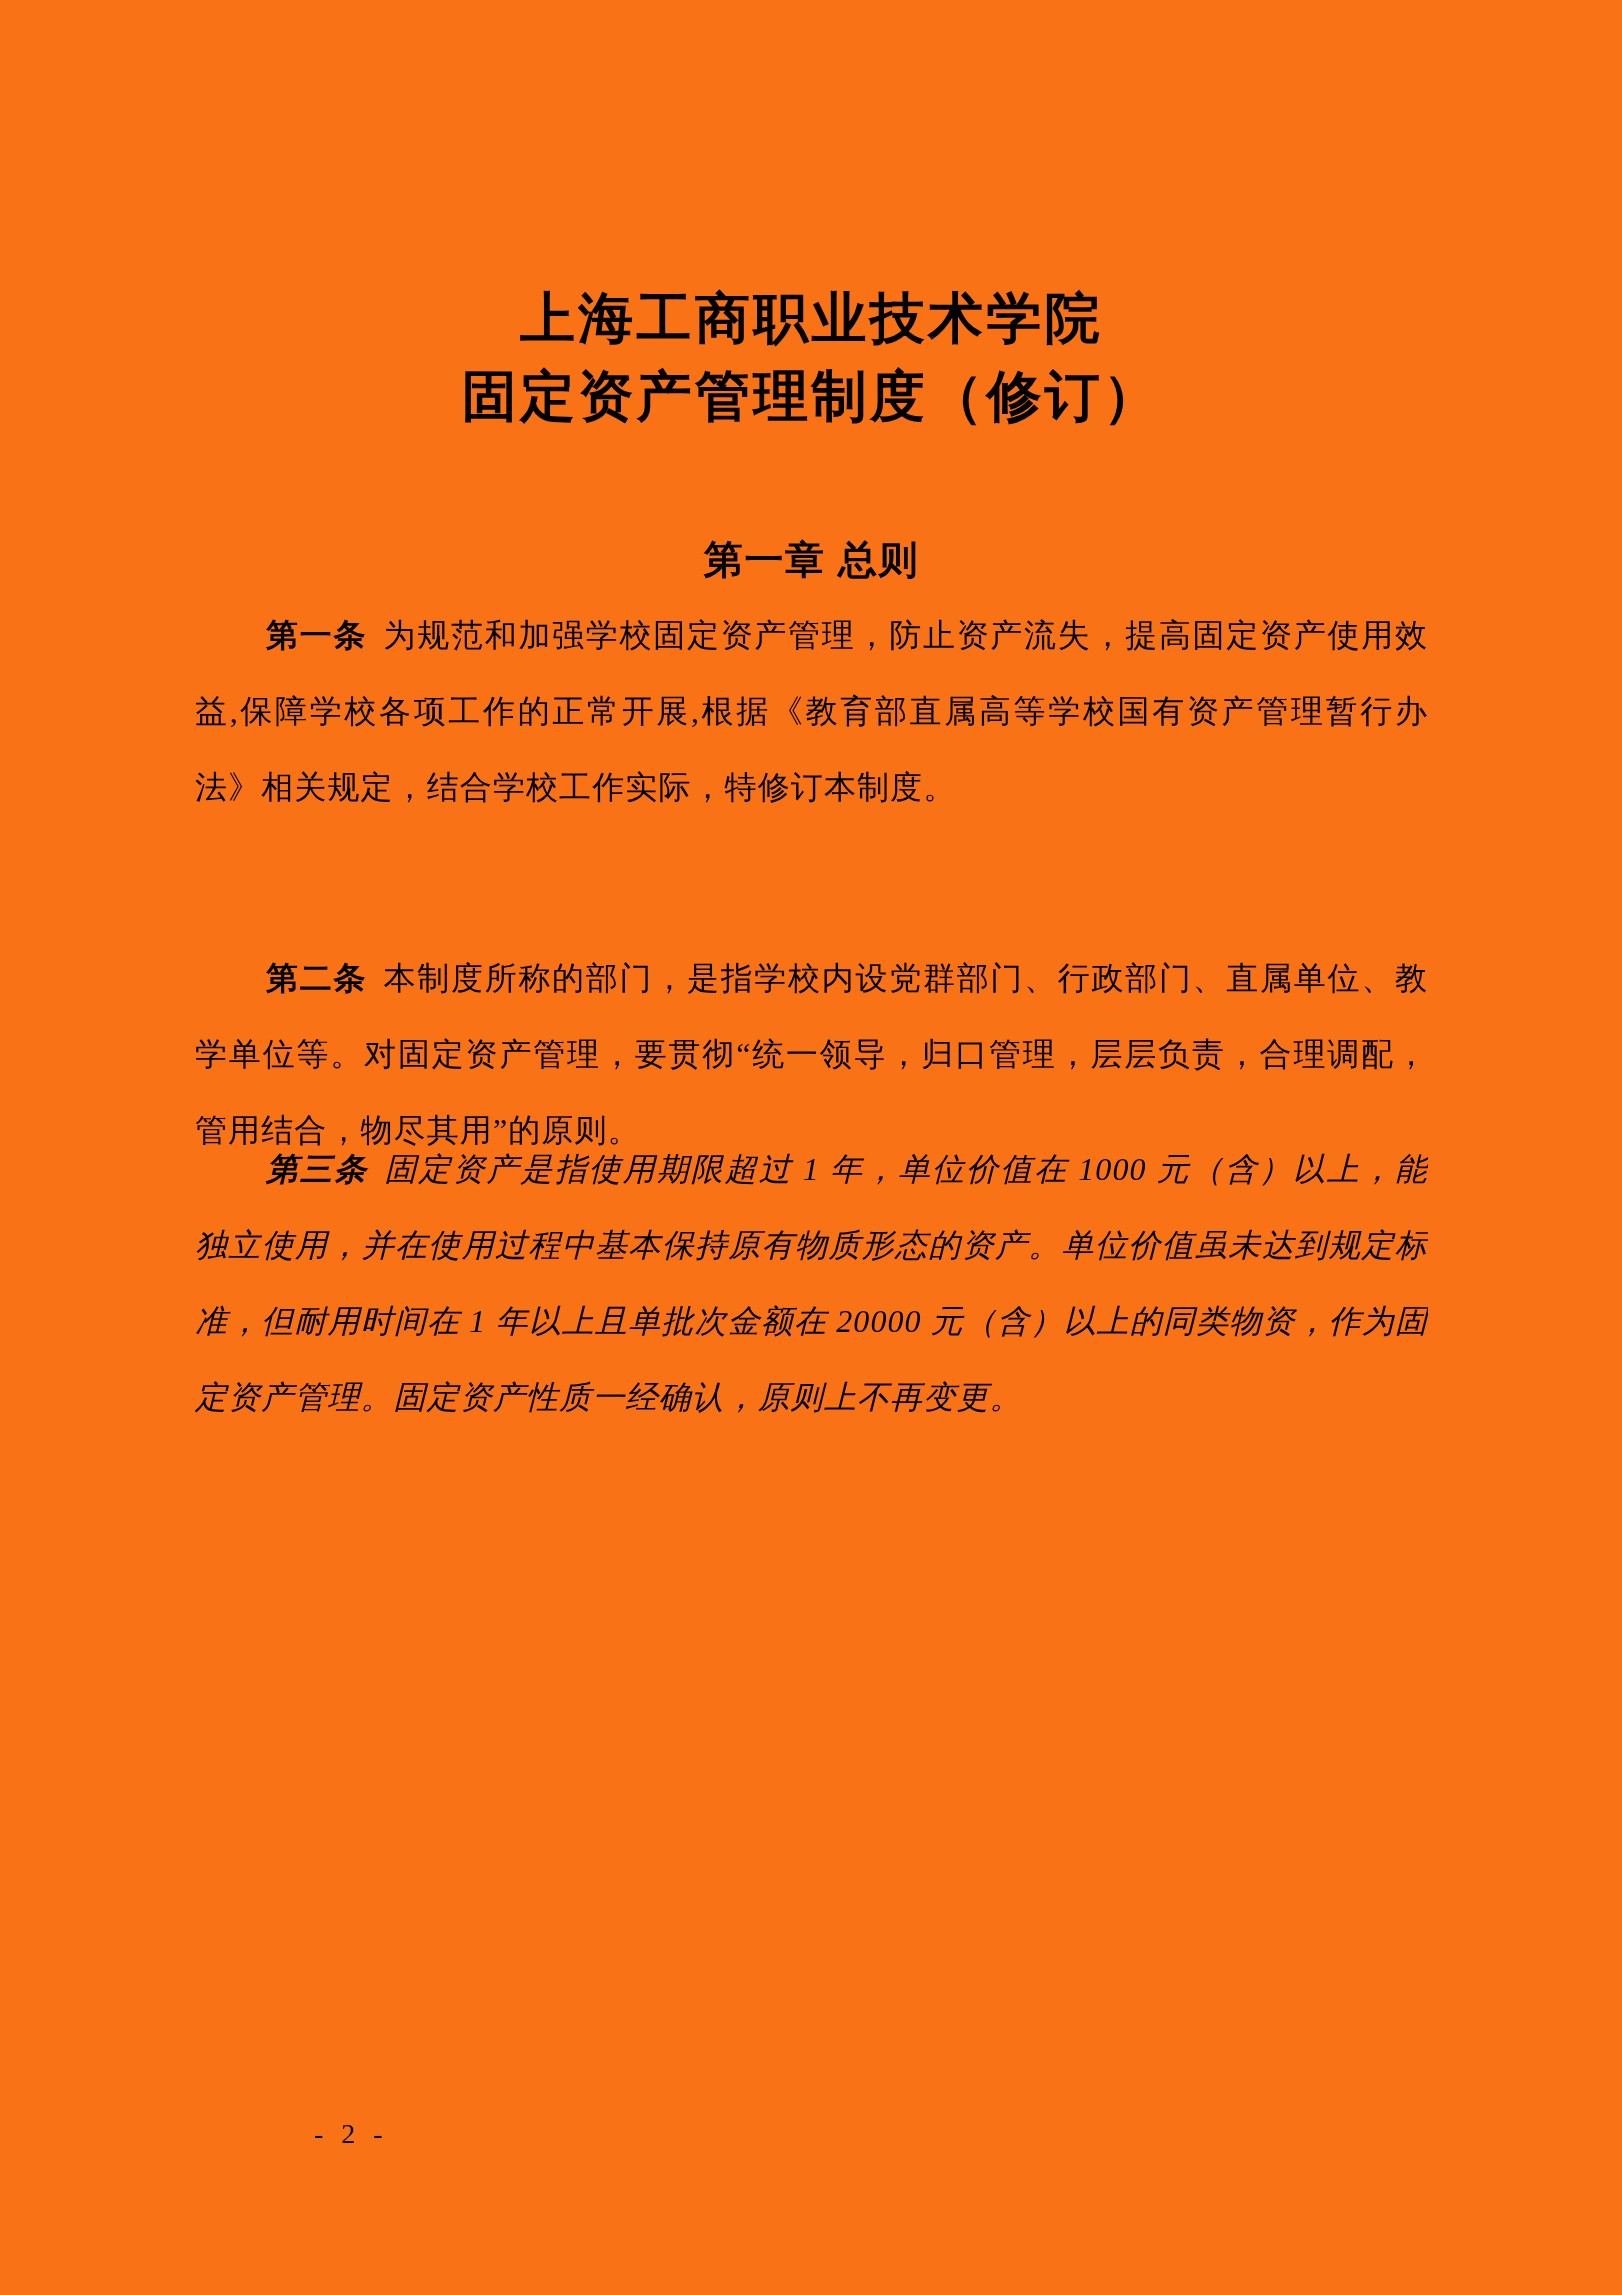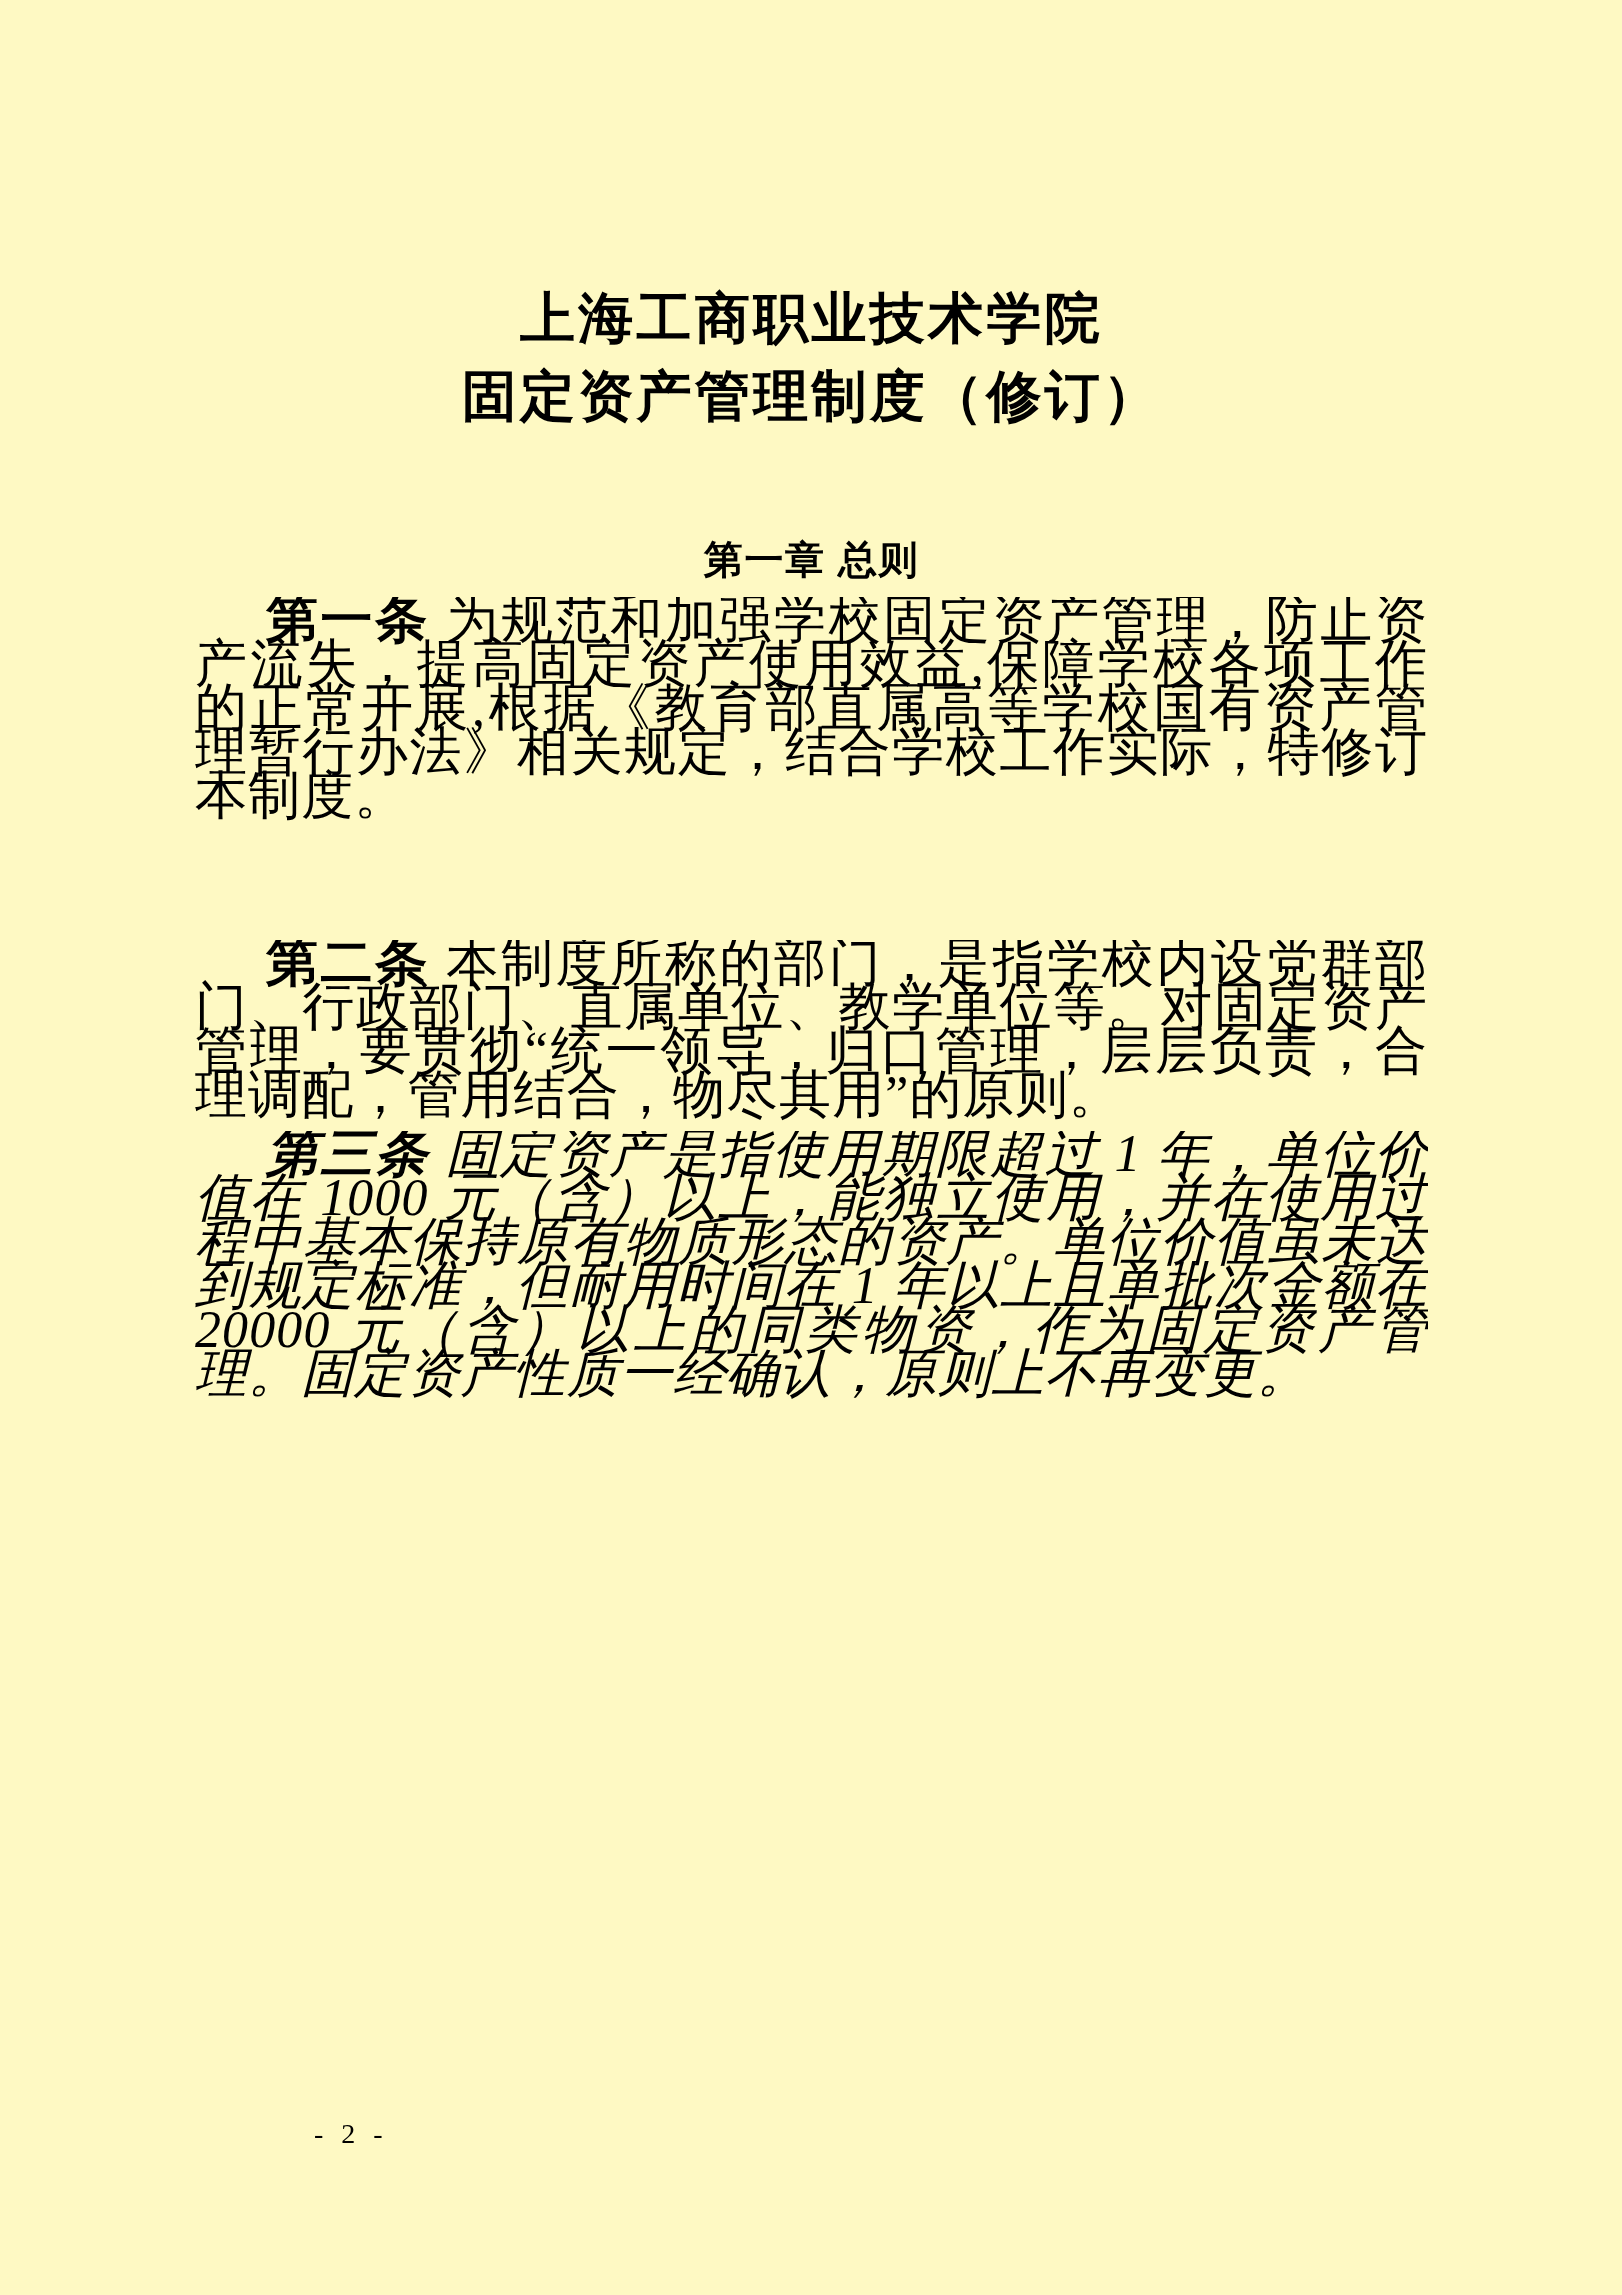--- a/index.html
+++ b/index.html
@@ -2,21 +2,21 @@
 <html lang="zh" style="font-size:8.7px"><head>
 <meta charset="utf-8">
 <style>
   * { margin: 0; padding: 0; box-sizing: border-box; }
   html, body { background: #ffffff; }
 
   .page {
     position: relative;
     width: 1623px;
     height: 2295px;
-    background: #fef9c3;
+    background: #f97316;
     color: #000000;
     overflow: hidden;
     font-family: "Liberation Serif", serif;
   }
 
   
   .title-block {
     position: absolute;
     top: 279px;
     left: 0;
@@ -42,22 +42,22 @@
     letter-spacing: 1.6px;
   }
   .chapter-heading.ch1 { top: 522px; }
   .chapter-heading.ch2 { top: 1742px; }
 
   
   .article {
     position: absolute;
     left: 195px;
     width: 1233px;
-    font-size: 52px;
-    line-height: 44px;
+    font-size: 32px;
+    line-height: 76px;
     text-align: justify;
     text-indent: 71px;
     overflow: hidden;
     letter-spacing: 1.1px;
   }
   .article.a1 { top: 597px; height: 305px; }
   .article.a2 { top: 940px; height: 229px; }
   .article.a3 { top: 1131px; height: 382px; font-style: italic; }
   .article.a4 { top: 1513px; height: 229px; }
   .article.a5 { top: 1818px; height: 153px; }

